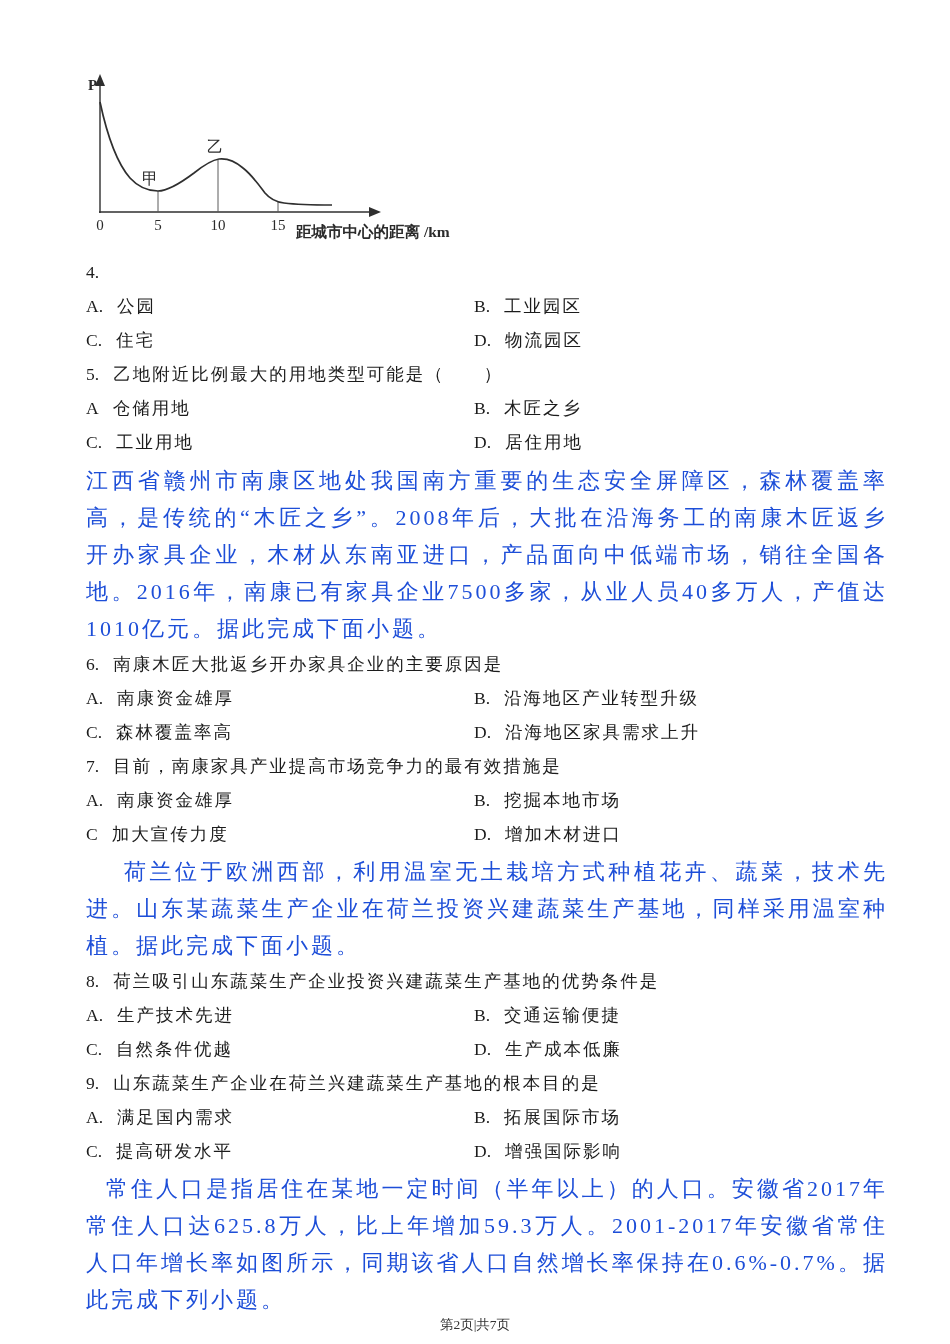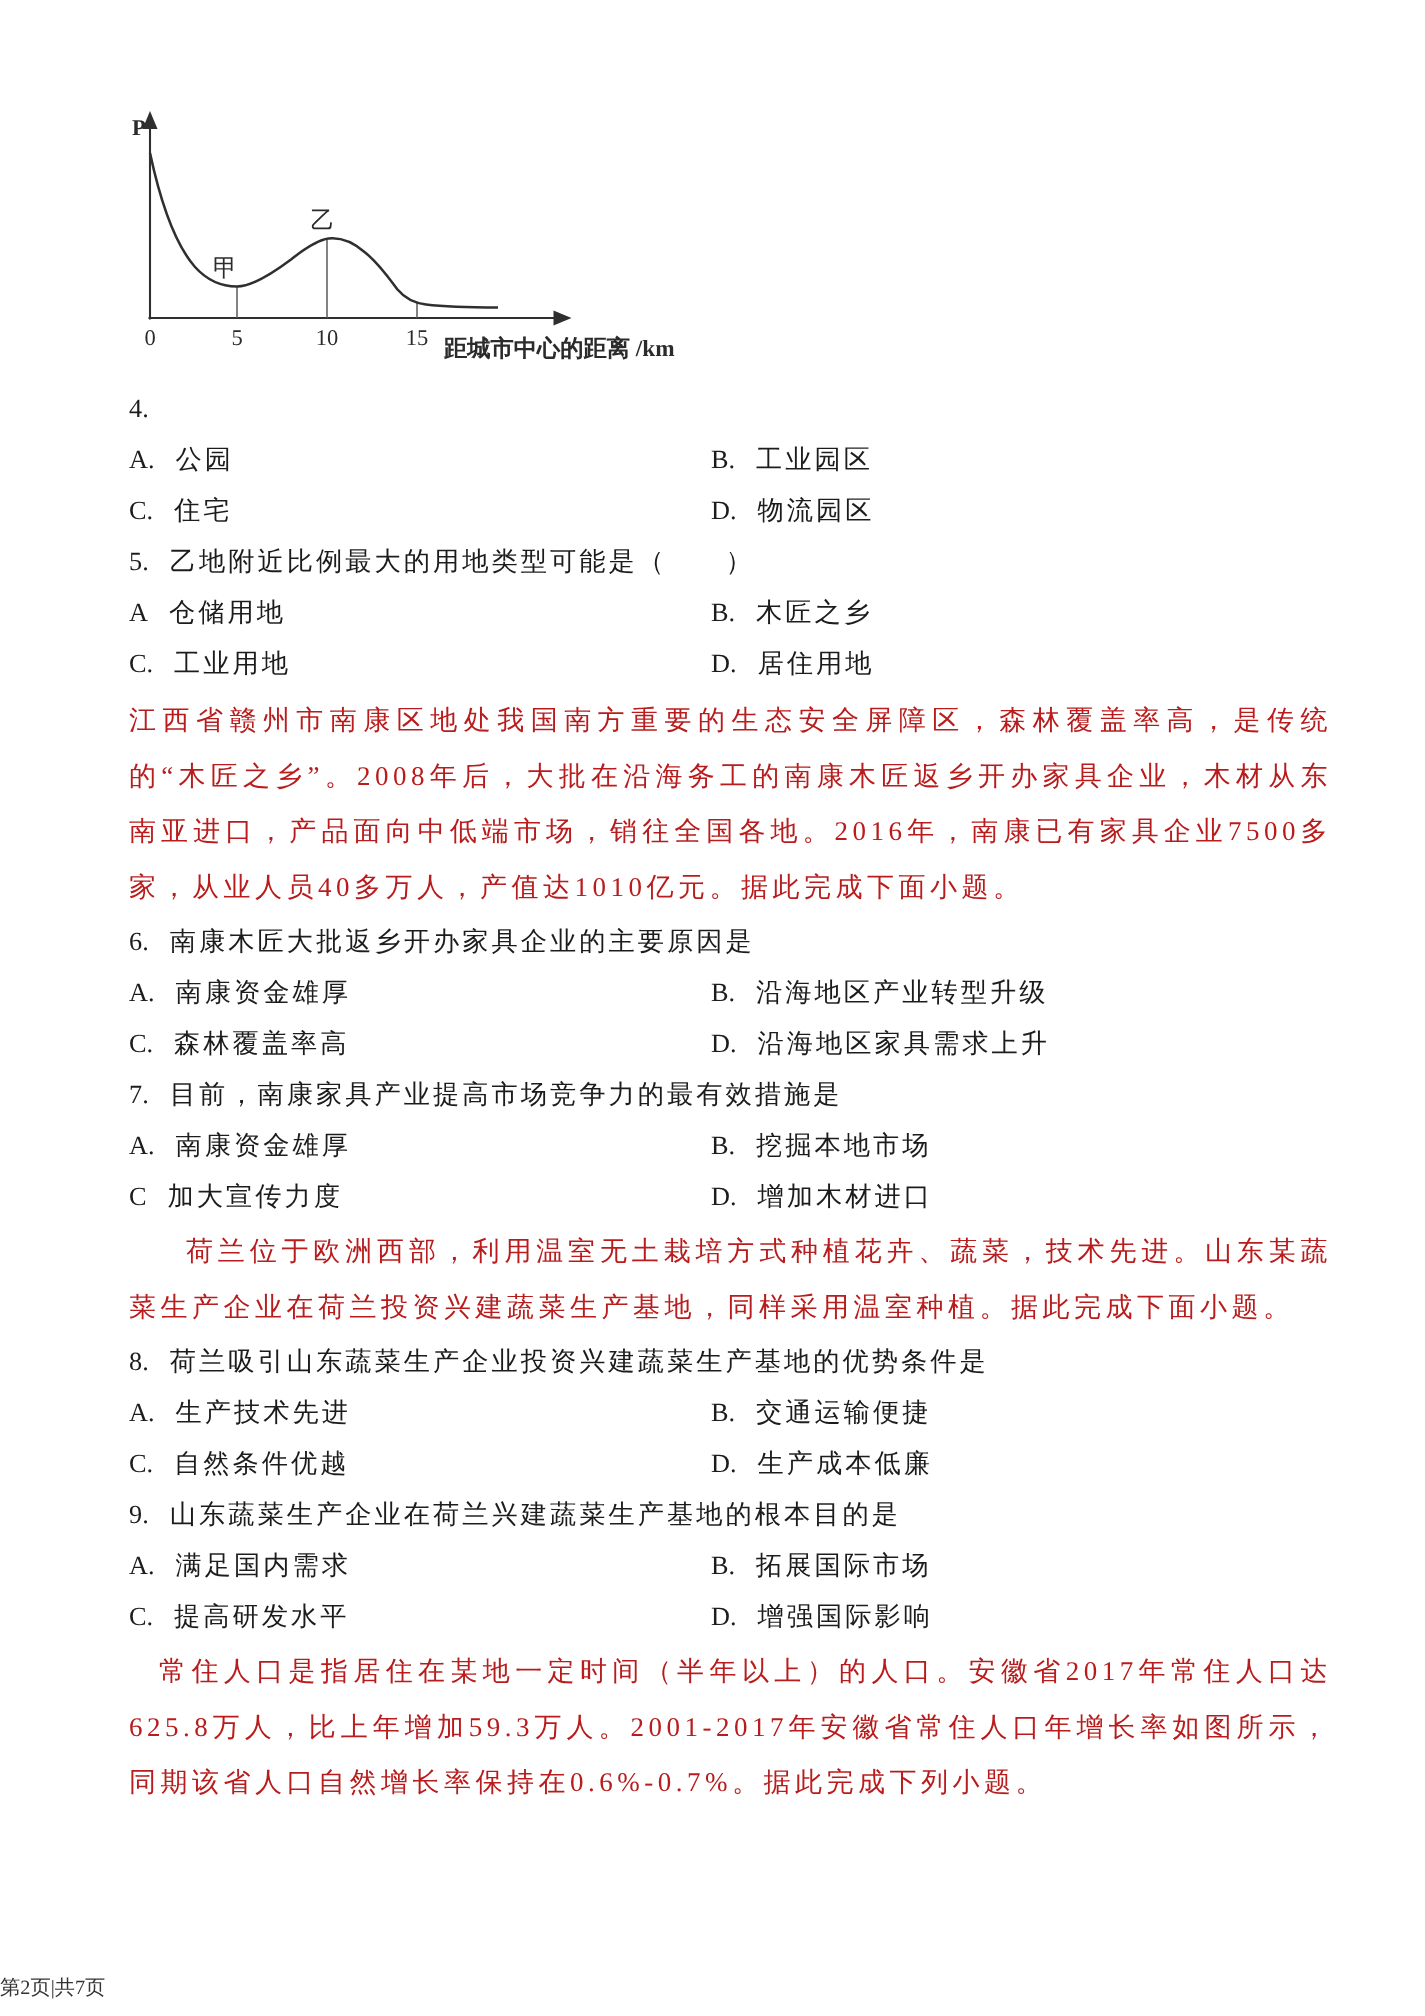--- a/index.html
+++ b/index.html
@@ -33,38 +33,38 @@
     white-space: nowrap;
   }
   .q-row .num { margin-right: 14px; letter-spacing: 0; }
   .opt-row { height: 34px; display: flex; align-items: center; font-size: 17.5px; }
   .opt { display: flex; align-items: center; letter-spacing: 2px; }
   .opt.left { width: 388px; flex: none; }
   .opt .lab { margin-right: 14px; letter-spacing: 0; }
 
   
   .passage {
-    font-size: 18px;
+    font-size: 22px;
     line-height: 37px;
     letter-spacing: 3px;
     text-align: justify;
     margin: 0;
-    color: #b91c1c;
+    color: #1d4ed8;
   }
   .passage.p1 { margin-top: 3px; }
   .passage.p2 { margin-top: 2px; text-indent: 38px; }
   .passage.p3 { margin-top: 2px; text-indent: 20px; }
 
   
   .footer {
     position: absolute;
     top: 1316px;
     left: 0;
     width: 100%;
-    text-align: left;
+    text-align: center;
     font-size: 13.5px;
     color: #333333;
   }
 </style>
 </head>
 <body>
 
 <div class="page">
   <div class="content">
 

